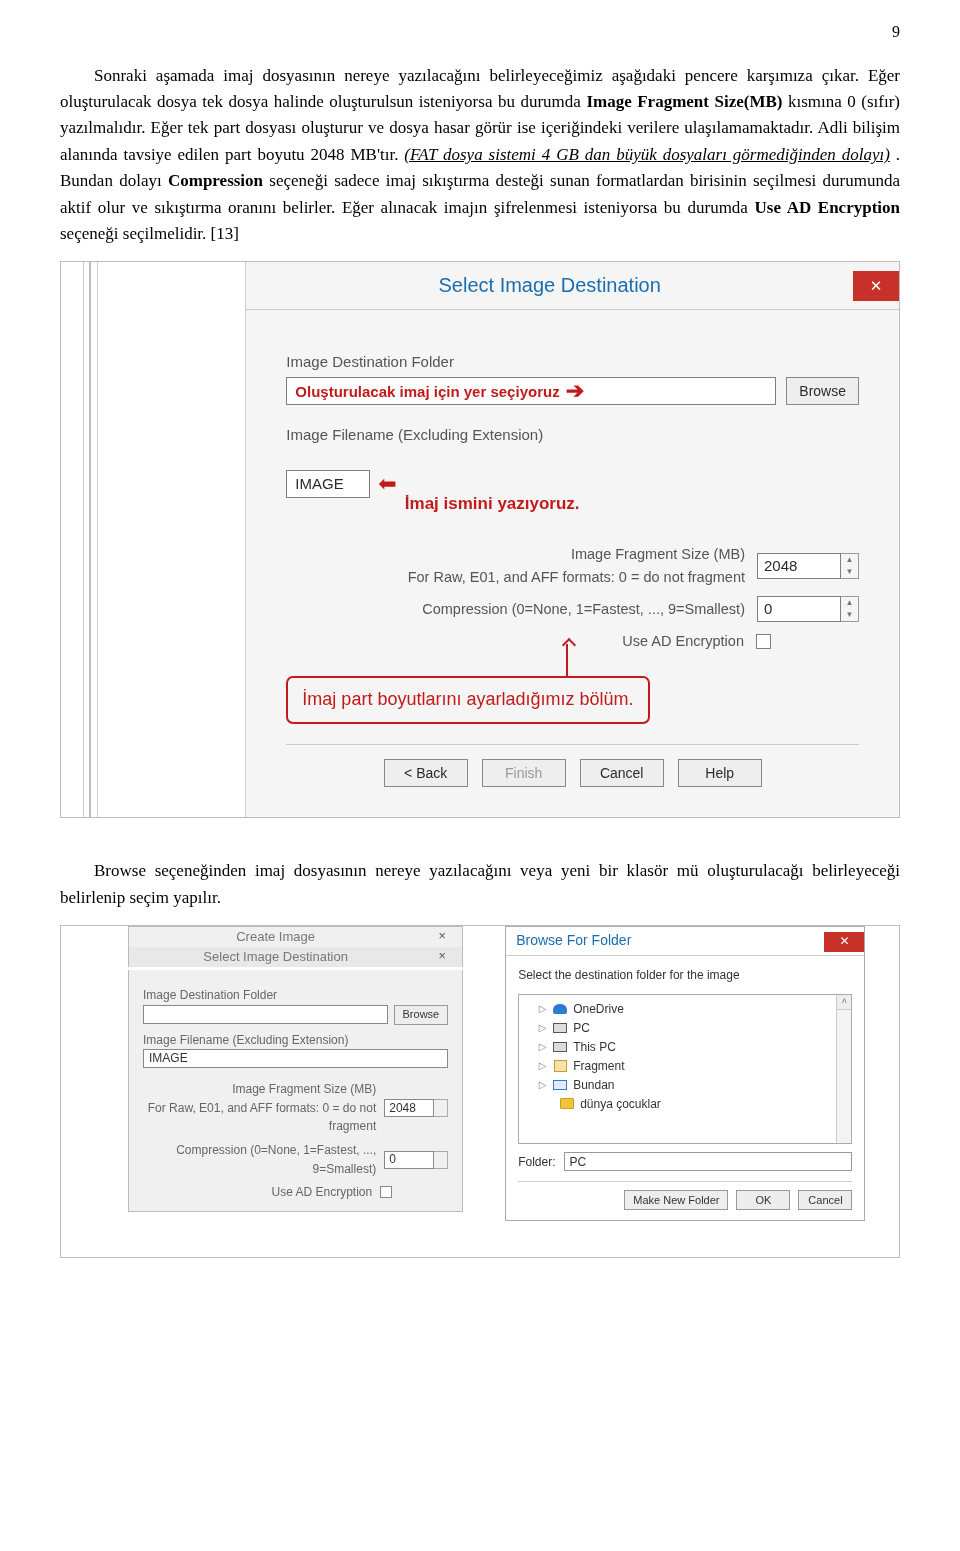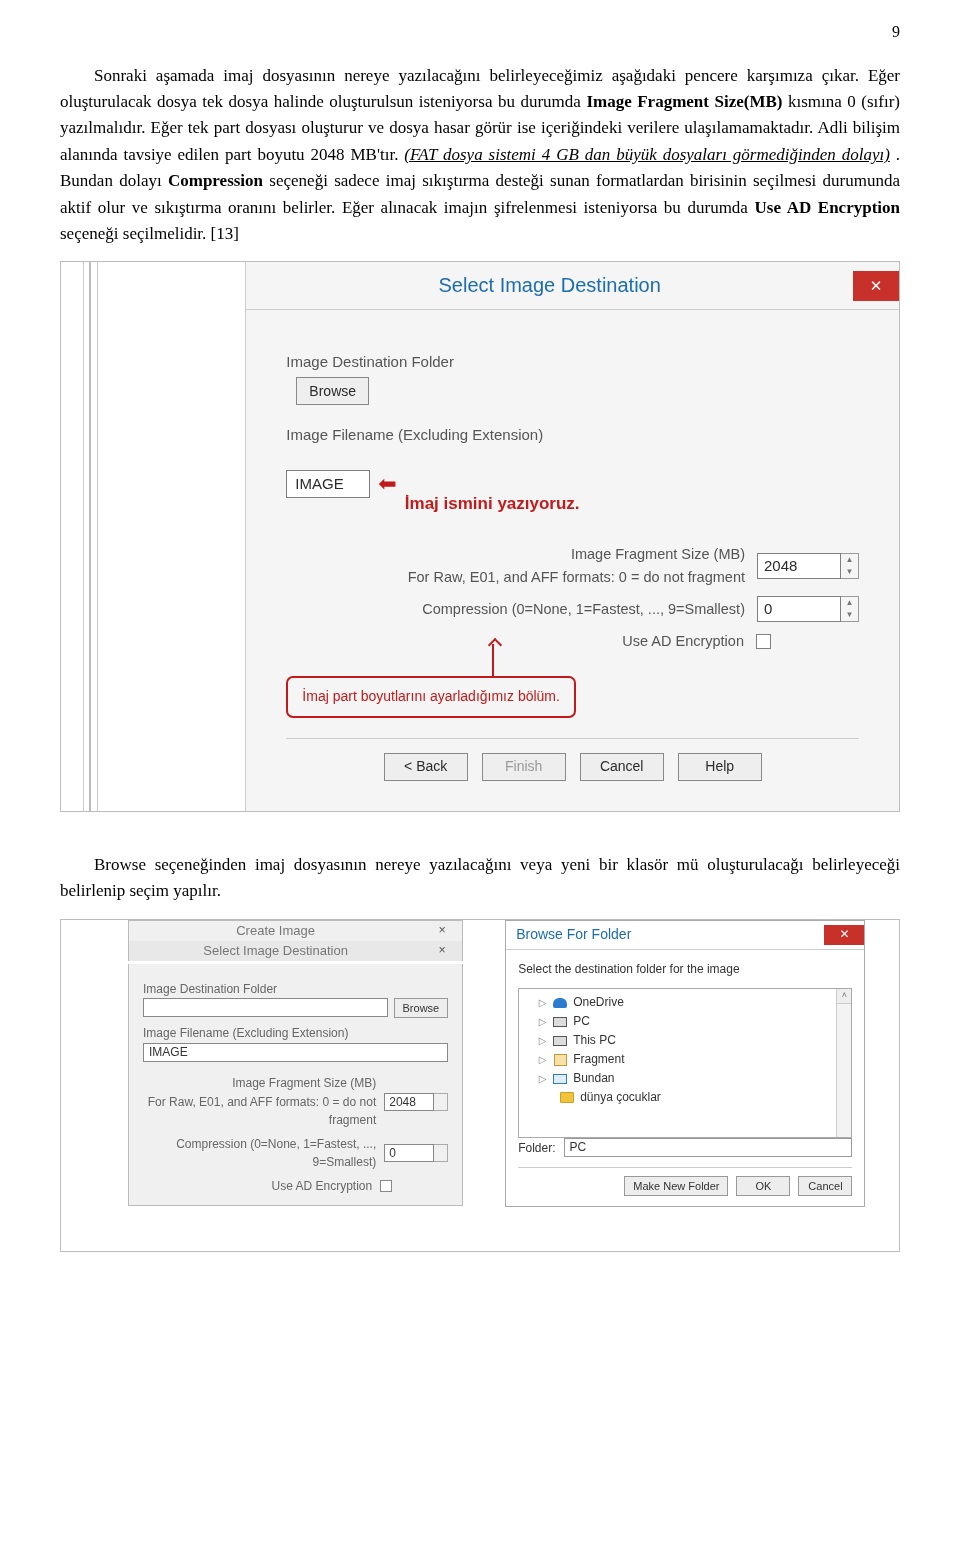--- a/index.html
+++ b/index.html
@@ -132,21 +132,21 @@
   }
   .formrow .chk {
     width:15px; height:15px; border:1px solid #7f7f7f; background:#fff;
   }
   .callout {
     margin:16px 0 6px;
     border:2.5px solid #c21a1a;
     border-radius:7px;
     padding:8px 14px;
     color:#c21a1a;
-    font-size:14px; font-weight:500;
+    font-size:18px; font-weight:500;
     position:relative;
     display:inline-block;
   }
   .callout .pointer {
     position:absolute; top:-34px; right:80px;
     width:0;height:0;
     border-left:2px solid #c21a1a;
     height:34px;
   }
   .callout .pointer:before{
@@ -213,38 +213,38 @@
   .b2 {
     border:1px solid #999; background:#ededed; height:20px; padding:0 8px; font-size:11px;
     display:flex; align-items:center; justify-content:center; min-width:54px;
   }
 
   .browsefolder {
     position:absolute; right:4%; top:0; width:43%;
     background:#fff; border:1px solid #aaa;
   }
   .bf-title {
-    background:#fff; display:flex; align-items:center; justify-content:space-between;
+    background:#fff; display:flex; align-items:flex-end; justify-content:space-between;
     border-bottom:1px solid #ccc; padding:3px 0 3px 10px;
   }
   .bf-title .t { color:#1b6db0; font-size:14px; }
   .bf-title .x2 { width:40px; height:20px; background:#c83129; color:#fff; display:flex; align-items:center; justify-content:center; font-size:12px;}
   .bf-body { padding:10px 12px; }
   .bf-body .hint { font-size:12px; margin-bottom:10px; }
   .tree {
     border:1px solid #aaa; background:#fff; font-size:12px; padding:4px 0;
     height:150px; overflow:hidden;
     position:relative;
   }
   .tree .trow { display:flex; align-items:center; height:19px; padding-left:18px; }
   .tree .trow .tw { width:11px; text-align:center; color:#888; font-size:10px; margin-right:4px; }
   .tree .trow .ico { width:16px; height:14px; margin-right:5px; display:flex; align-items:center; justify-content:center; }
   .tree .scrollup { position:absolute; right:0; top:0; width:15px; height:15px; background:#eee; border-left:1px solid #ccc; border-bottom:1px solid #ccc; display:flex; align-items:center; justify-content:center; font-size:9px; color:#777;}
   .tree .scrolltrack{ position:absolute; right:0; top:15px; bottom:0; width:15px; background:#f3f3f3; border-left:1px solid #ccc;}
-  .folderline{ display:flex; align-items:flex-end; }
+  .folderline{ display:flex; align-items:flex-end; margin-top:8px; }
   .folderline .fl { font-size:12px; margin-right:8px; }
   .folderline .fv { flex:1; border:1px solid #999; height:19px; background:#fff; font-size:12px; padding:0 5px; display:flex; align-items:center; }
   .bfbtns { display:flex; gap:8px; justify-content:flex-end; margin-top:10px; border-top:1px solid #ccc; padding-top:8px; }
 
   .ico-desktop { width:14px; height:12px; border:1px solid #327ab7; background:#cfe5f6; }
   .ico-cloud { width:14px; height:10px; background:#2b7bd0; border-radius:6px 6px 2px 2px; }
   .ico-pc { width:14px; height:10px; border:1px solid #555; background:#dcdcdc; }
   .ico-lib { width:13px; height:12px; border:1px solid #c59a3a; background:#f7e1a7; }
   .ico-net { width:14px; height:10px; border:1px solid #2b7bd0; background:#e0ecf7; }
   .ico-fol { width:14px; height:11px; background:#f2c23b; border:1px solid #caa020; border-radius:1px; }
@@ -273,20 +273,24 @@
       <div class="v3"></div>
   </div>
   <div class="shot1-inner">
     <div class="titlebar1">
       <div class="ttext">Select Image Destination</div>
       <div class="closex">✕</div>
     </div>
     <div class="panel1">
       <div class="faint-label">Image Destination Folder</div>
       <div class="inputrow">
+        <div class="txtfield">
+          <span>Oluşturulacak imaj için yer seçiyoruz</span>
+          <span class="redarrow-right">➔</span>
+        </div>
         <div class="browse">Browse</div>
       </div>
 
       <div class="faint-label" style="margin-top:18px">Image Filename (Excluding Extension)</div>
       <div class="imgfilename-row">
         <div class="box">IMAGE</div>
         <span class="redarrow-left">⬅</span>
         <span class="annot">İmaj ismini yazıyoruz.</span>
       </div>
 

